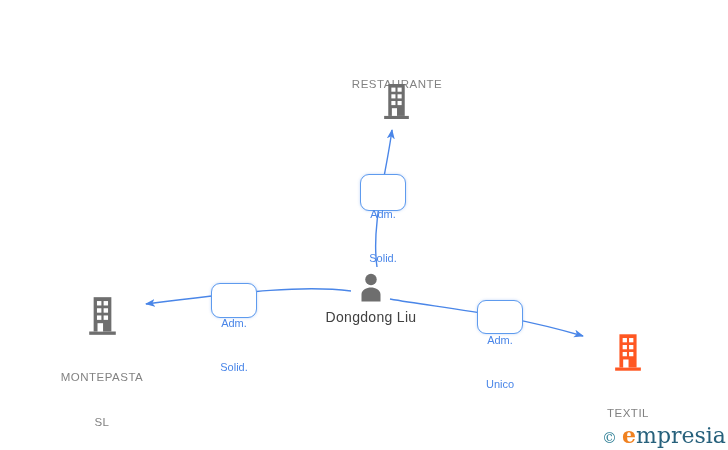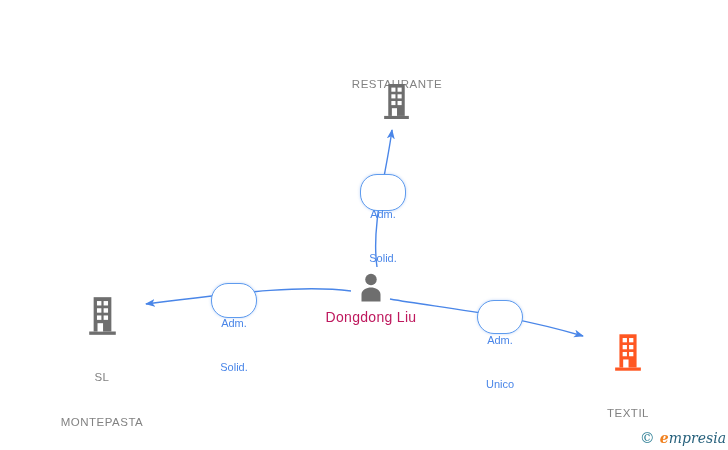--- a/index.html
+++ b/index.html
@@ -22,21 +22,21 @@
     fill: none;
     stroke: #4a86e8;
     stroke-width: 1.4;
   }
 
   
   .edge-label {
     position: absolute;
     background: #ffffff;
     border: 1.5px solid #5e9bee;
-    border-radius: 17px;
+    border-radius: 9px;
     box-shadow: 0 0 3px rgba(74,134,232,0.35);
     color: #4a86e8;
     font-size: 11px;
     line-height: 14.5px;
     text-align: center;
     padding-top: 3px;
     white-space: pre;
   }
   .edge-label.lbl-top   { left: 360px; top: 174px; width: 46px; height: 37px; }
   .edge-label.lbl-left  { left: 211px; top: 283px; width: 46px; height: 35px; }
@@ -57,21 +57,21 @@
   }
   .company-label-top { position: absolute; left: 316px; top: 47px; width: 162px; text-align: center; }
   .node-montepasta { left: 32px;  top: 297px; width: 140px; }
   .node-textil     { left: 558px; top: 334px; width: 140px; }
   .node-restaurante-icon { position: absolute; left: 382px; top: 84px; }
   .node-montepasta .company-label, .node-textil .company-label { margin-top: 5px; }
 
   .node-person { left: 301px; top: 272px; width: 140px; }
   .person-name {
     margin-top: 4px;
-    color: #be185d;
+    color: #404040;
     font-size: 14px;
     letter-spacing: 0.3px;
     white-space: pre;
   }
 
   
   .watermark {
     position: absolute;
     right: 2px; bottom: 3px;
     display: flex;
@@ -79,22 +79,21 @@
     gap: 5px;
     user-select: none;
   }
   .wm-copy {
     color: #2e7f95;
     font-size: 15px;
     font-family: "DejaVu Serif", serif;
   }
   .wm-brand {
     font-family: "DejaVu Serif", serif;
-    font-style: italic;
-    font-size: 14px;
+    font-size: 22px;
     line-height: 18px;
   }
   .wm-brand .wm-e    { color: #f08120; font-weight: bold; }
   .wm-brand .wm-rest { color: #27617c; }
 </style>
 </head>
 <body>
 
 <div class="canvas">
 
@@ -143,22 +142,22 @@
       <rect x="6" y="0" width="16" height="31"></rect>
       <rect x="9" y="3.5" width="4" height="4" fill="#fff"></rect>
         <rect x="15" y="3.5" width="4" height="4" fill="#fff"></rect>
       <rect x="9" y="10" width="4" height="4" fill="#fff"></rect>
         <rect x="15" y="10" width="4" height="4" fill="#fff"></rect>
       <rect x="9" y="16.5" width="4" height="4" fill="#fff"></rect>
         <rect x="15" y="16.5" width="4" height="4" fill="#fff"></rect>
       <rect x="9.5" y="23.5" width="5" height="7.5" fill="#fff"></rect>
     </svg>
     <div class="company-label">
+      <div>MONTEPASTA</div>
       <div>SL</div>
-      <div>MONTEPASTA</div>
     </div>
   </div>
 
   <div class="node node-textil">
     <svg class="node-icon icon-orange" width="30" height="37" viewBox="0 0 28 34" xmlns="http://www.w3.org/2000/svg">
       <rect x="2" y="31" width="24" height="3"></rect>
       <rect x="6" y="0" width="16" height="31"></rect>
       <rect x="9" y="3.5" width="4" height="4" fill="#fff"></rect>
         <rect x="15" y="3.5" width="4" height="4" fill="#fff"></rect>
       <rect x="9" y="10" width="4" height="4" fill="#fff"></rect>

